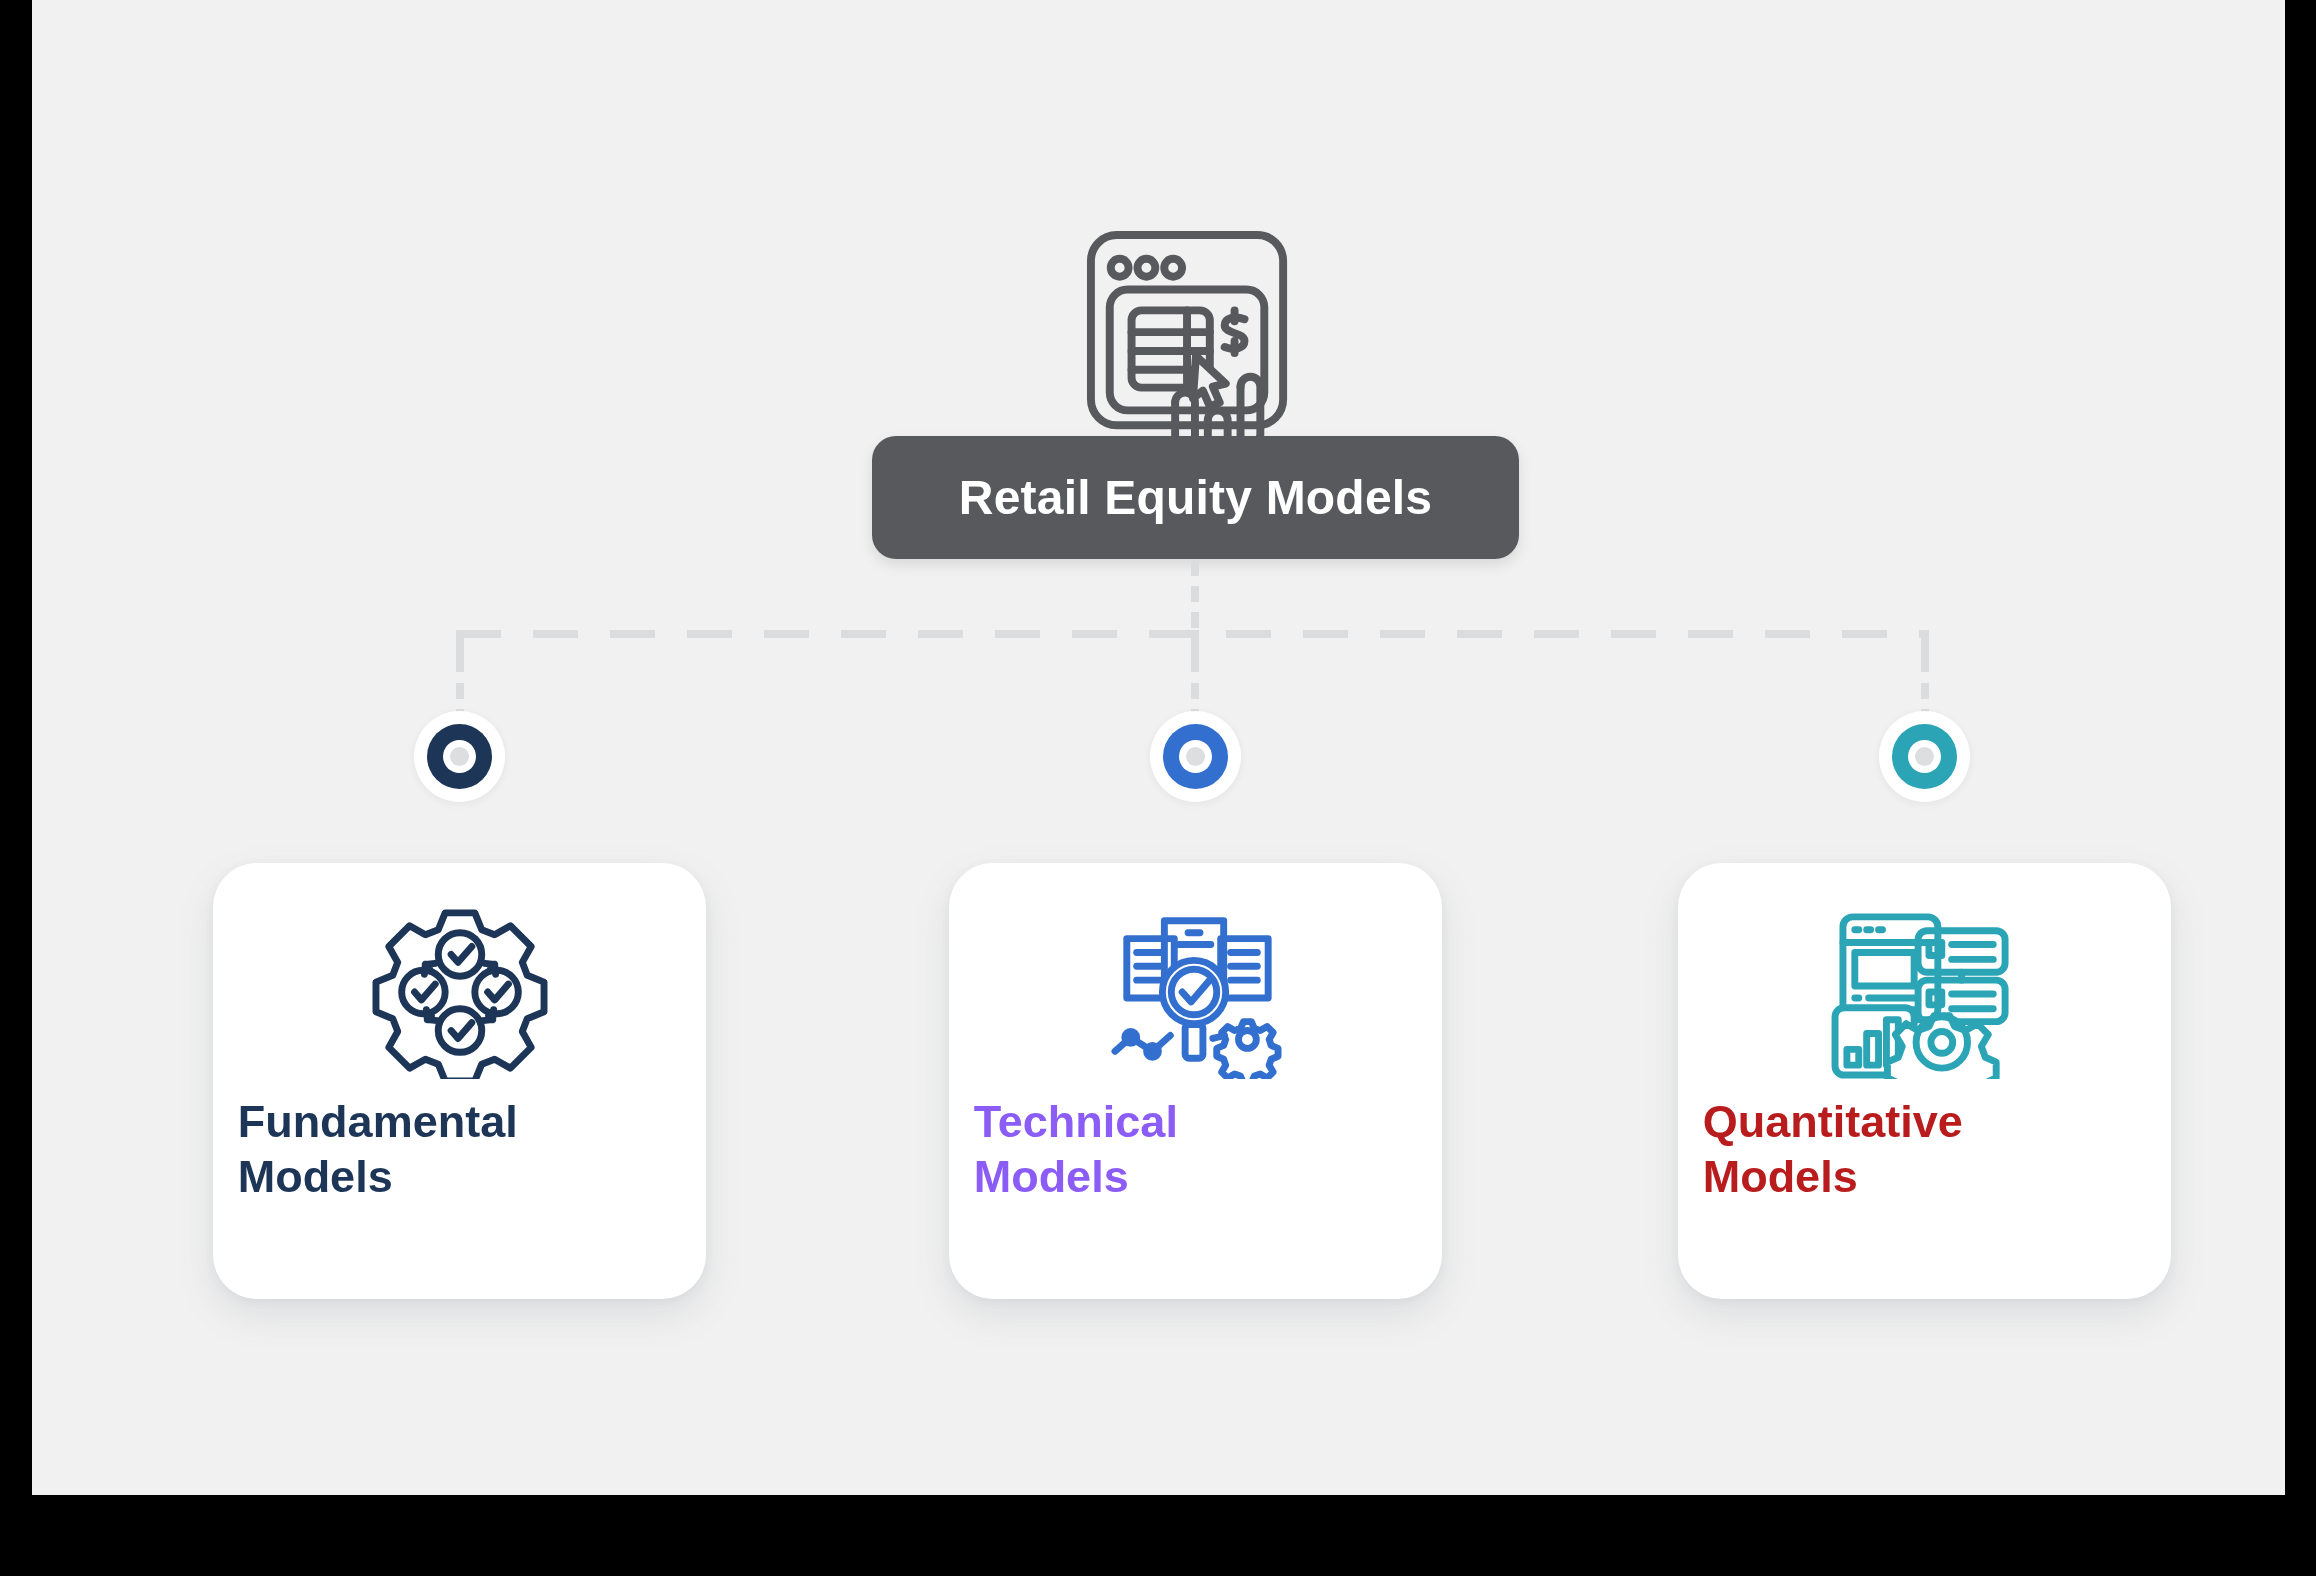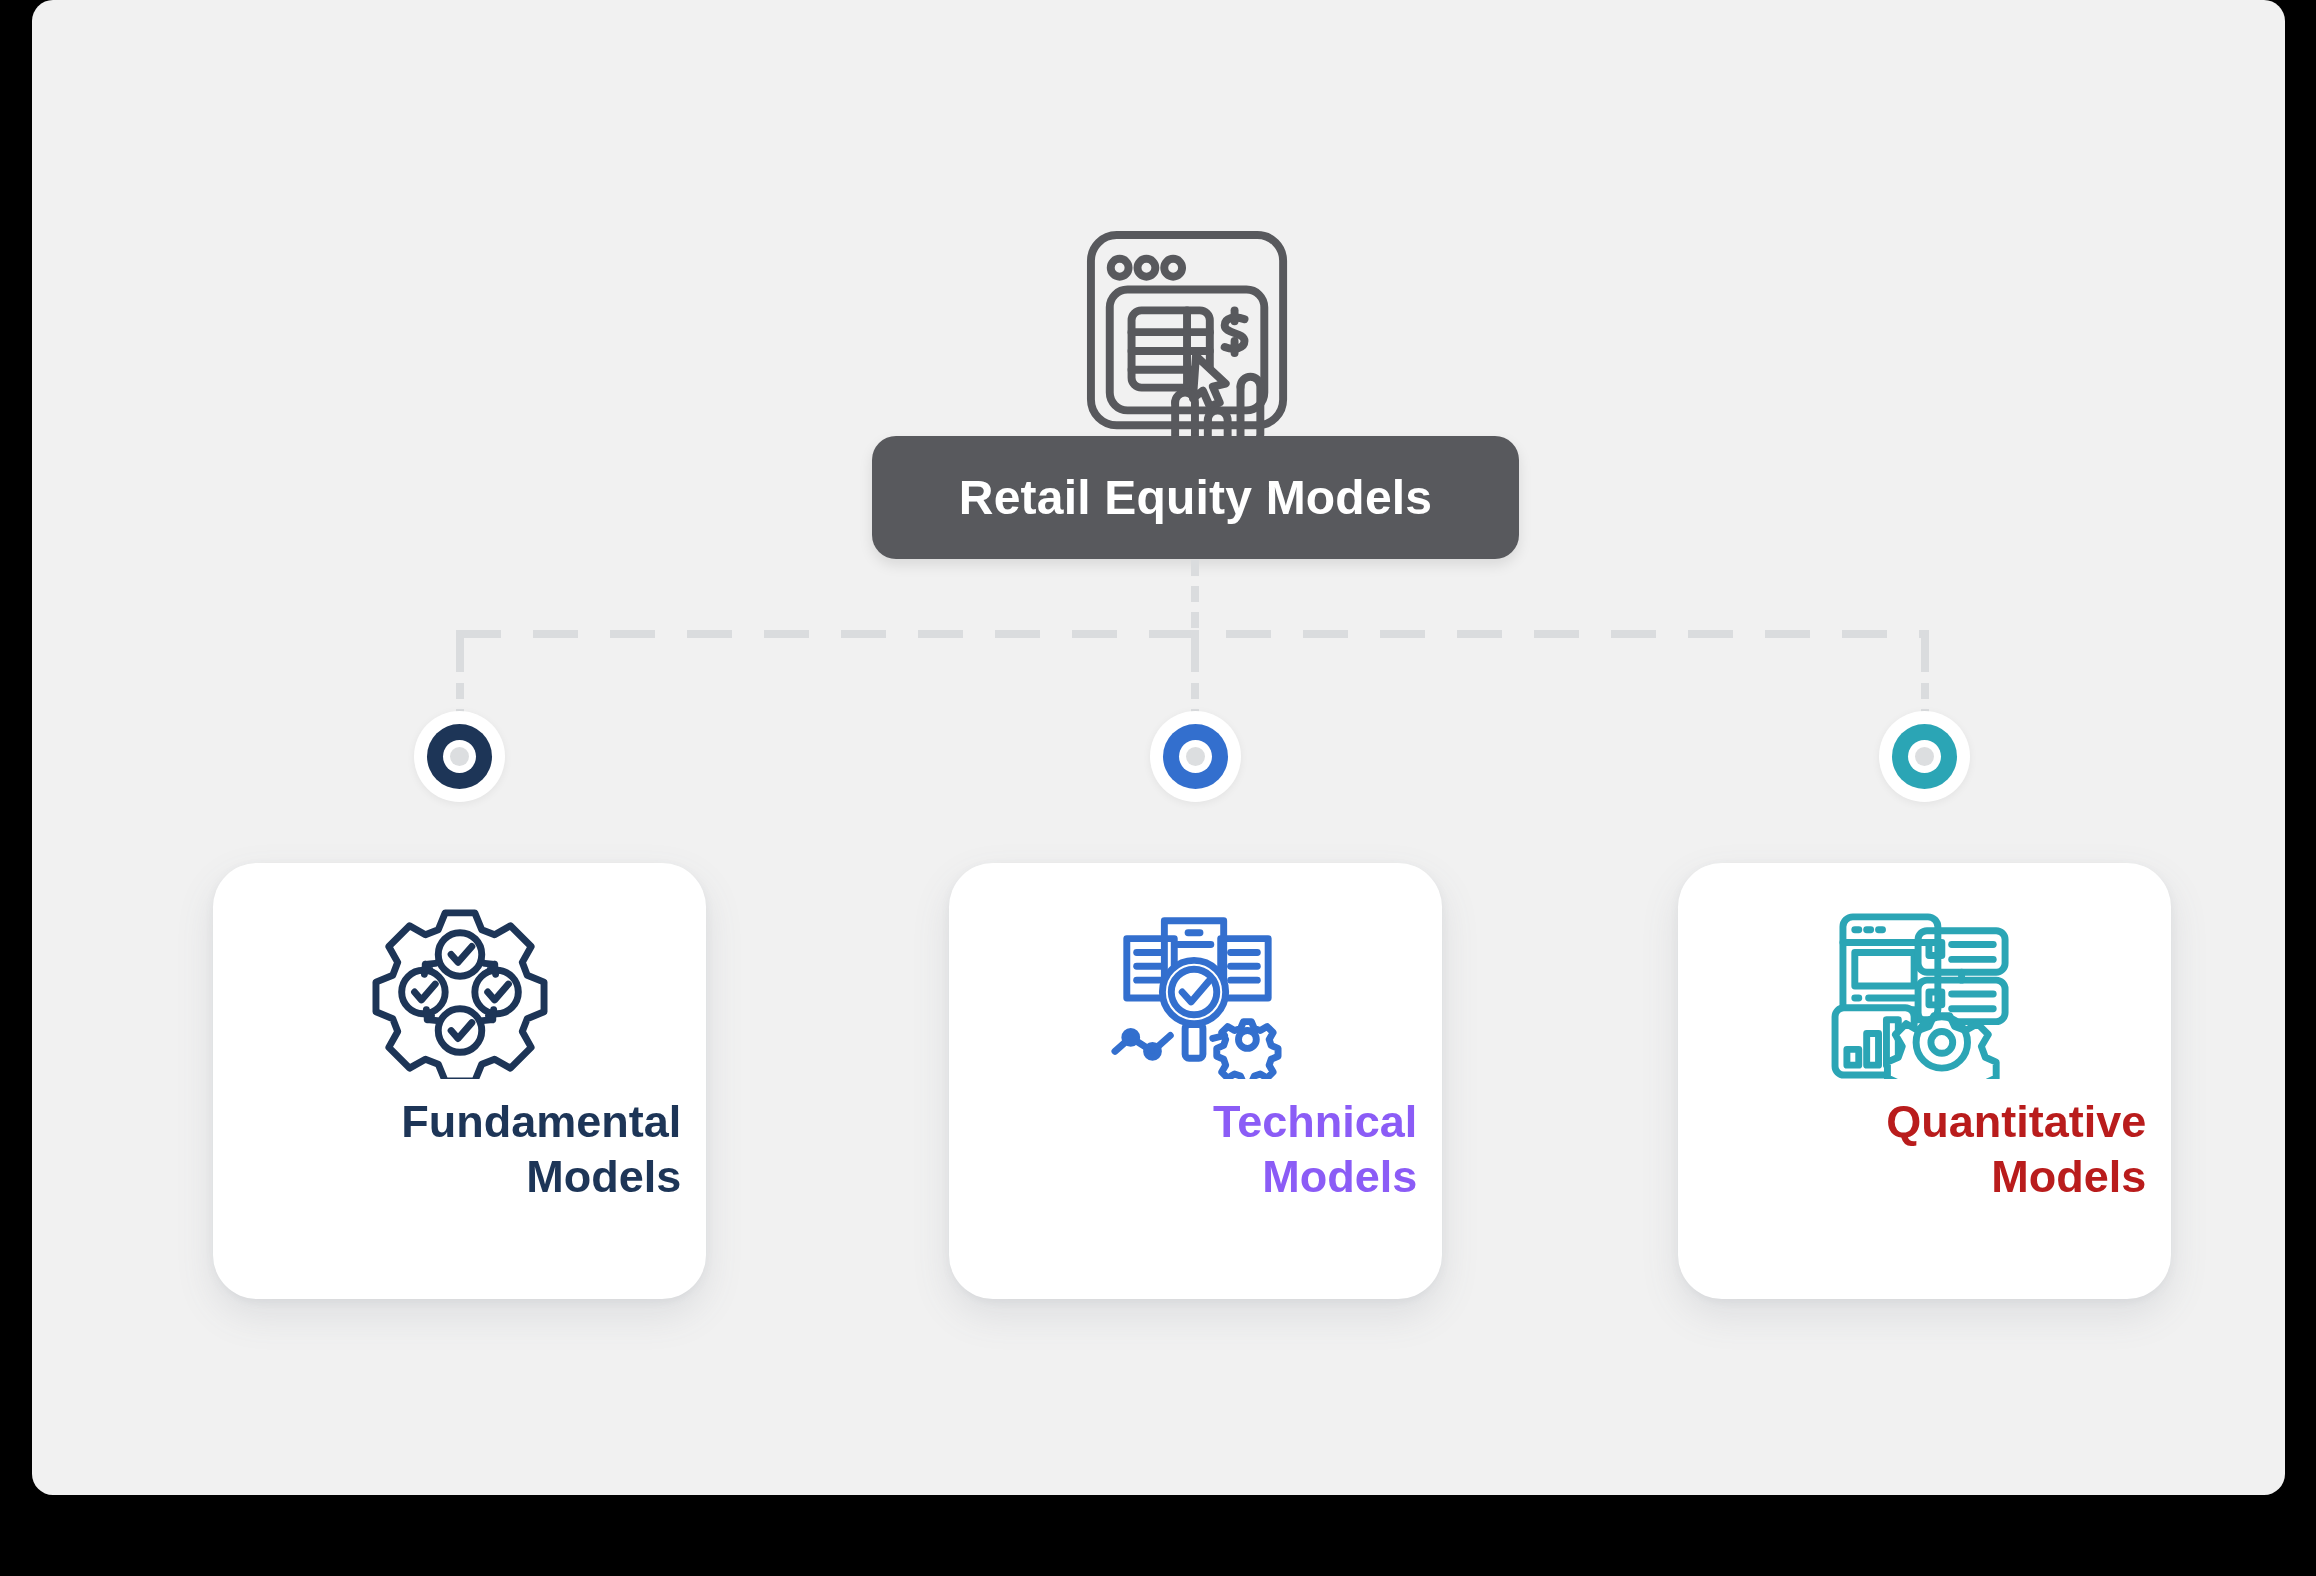--- a/index.html
+++ b/index.html
@@ -15,21 +15,20 @@
   }
 
   #stage {
     position: absolute;
     left: 32px;
     top: 0px;
     width: 2253px;
     height: 1495px;
     background: #f1f1f1;
     overflow: hidden;
-    border-radius: 21px;
   }
 
   
   #root-icon {
     position: absolute;
     left: 1052px;
     top: 228px;
     width: 212px;
     height: 238px;
   }
@@ -126,21 +125,21 @@
     flex-direction: column;
     align-items: center;
   }
   .card .card-icon {
     margin-top: 42px;
     width: 188px;
     height: 174px;
   }
   .card .card-label {
     margin-top: 16px;
-    text-align: right;
+    text-align: left;
     font-size: 45px;
     font-weight: bold;
     line-height: 1.22;
     width: 90%;
   }
 </style>
 </head>
 <body>
 
 <div id="stage">

